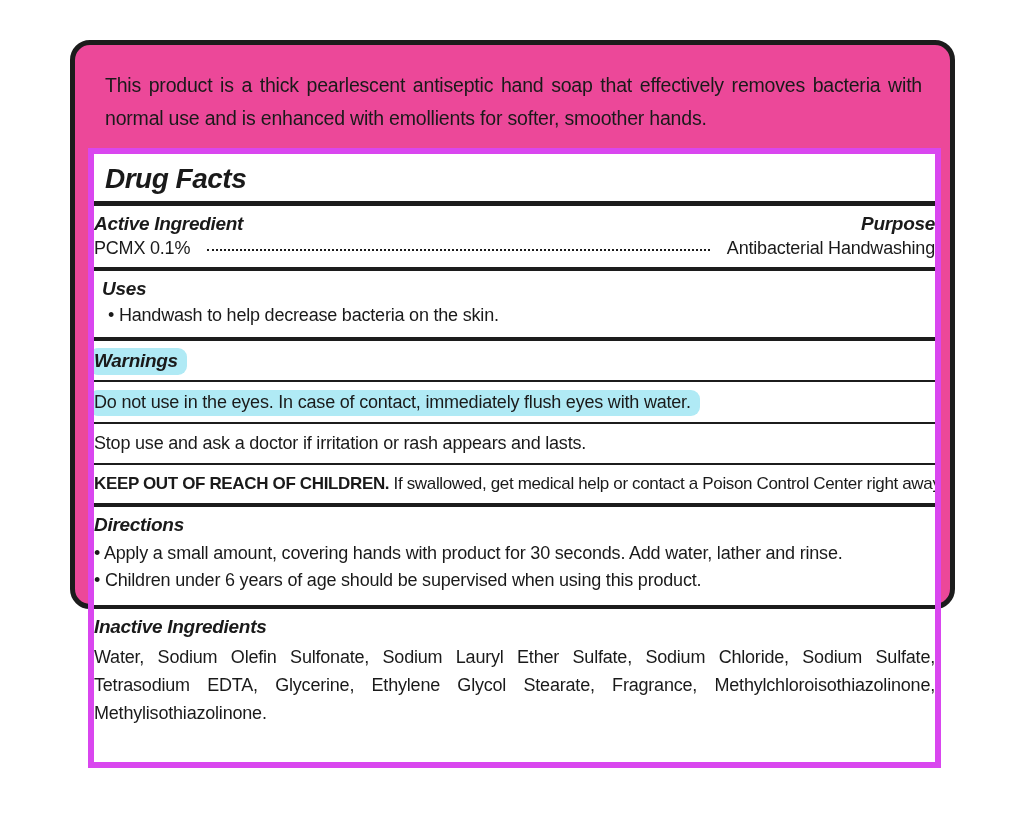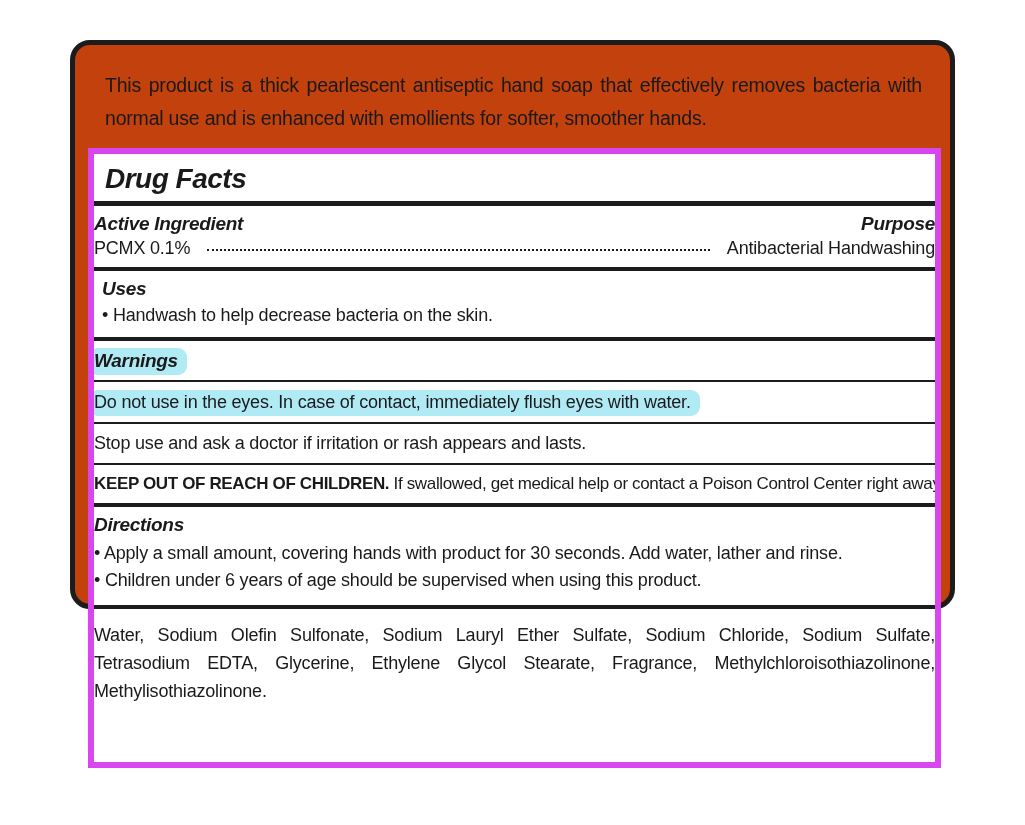--- a/index.html
+++ b/index.html
@@ -21,21 +21,21 @@
   
   .outer-box {
     position: absolute;
     left: 70px;
     top: 40px;
     width: 885px;
     height: 569px;
     box-sizing: border-box;
     border: 5px solid #1c1c1c;
     border-radius: 20px;
-    background: #c2410c;
+    background: #ec4899;
   }
   .intro {
     margin: 24px 28px 0 30px;
     font-size: 19.5px;
     line-height: 33px;
     letter-spacing: -0.2px;
     text-align: justify;
   }
   
   .df-box {
@@ -93,21 +93,21 @@
   .dots {
     flex: 1;
     border-bottom: 2.6px dotted #1c1c1c;
     margin: 0 1px;
     position: relative;
     top: -3px;
   }
 
   
   .uses-section { padding: 7px 0 11px 8px; }
-  .uses-section .body-text { margin-top: 5px; }
+  .uses-section .body-text { margin-top: 5px; margin-left: 6px; }
 
   
   .warn-top { padding: 7px 0 5px 0; }
   .hl {
     display: inline-block;
     border-radius: 9px;
     padding: 2px 9px 3px 5px;
     margin-left: -5px;
   }
   .warn-row { padding: 8px 0 6px 0; }
@@ -182,18 +182,19 @@
 
       <div class="df-pad section dir-section">
         <div class="heading">Directions</div>
         <div class="body-text">
           <div>• Apply a small amount, covering hands with product for 30 seconds. Add water, lather and rinse.</div>
           <div>• Children under 6 years of age should be supervised when using this product.</div>
         </div>
       </div>
 
       <div class="df-pad section inactive-section">
+        <div class="heading">Inactive Ingredients</div>
         <div class="body-text">Water, Sodium Olefin Sulfonate, Sodium Lauryl Ether Sulfate, Sodium Chloride, Sodium Sulfate, Tetrasodium EDTA, Glycerine, Ethylene Glycol Stearate, Fragrance, Methylchloroisothiazolinone, Methylisothiazolinone.</div>
       </div>
 
     </div>
   </div>
 </div>
 
 </body></html>

